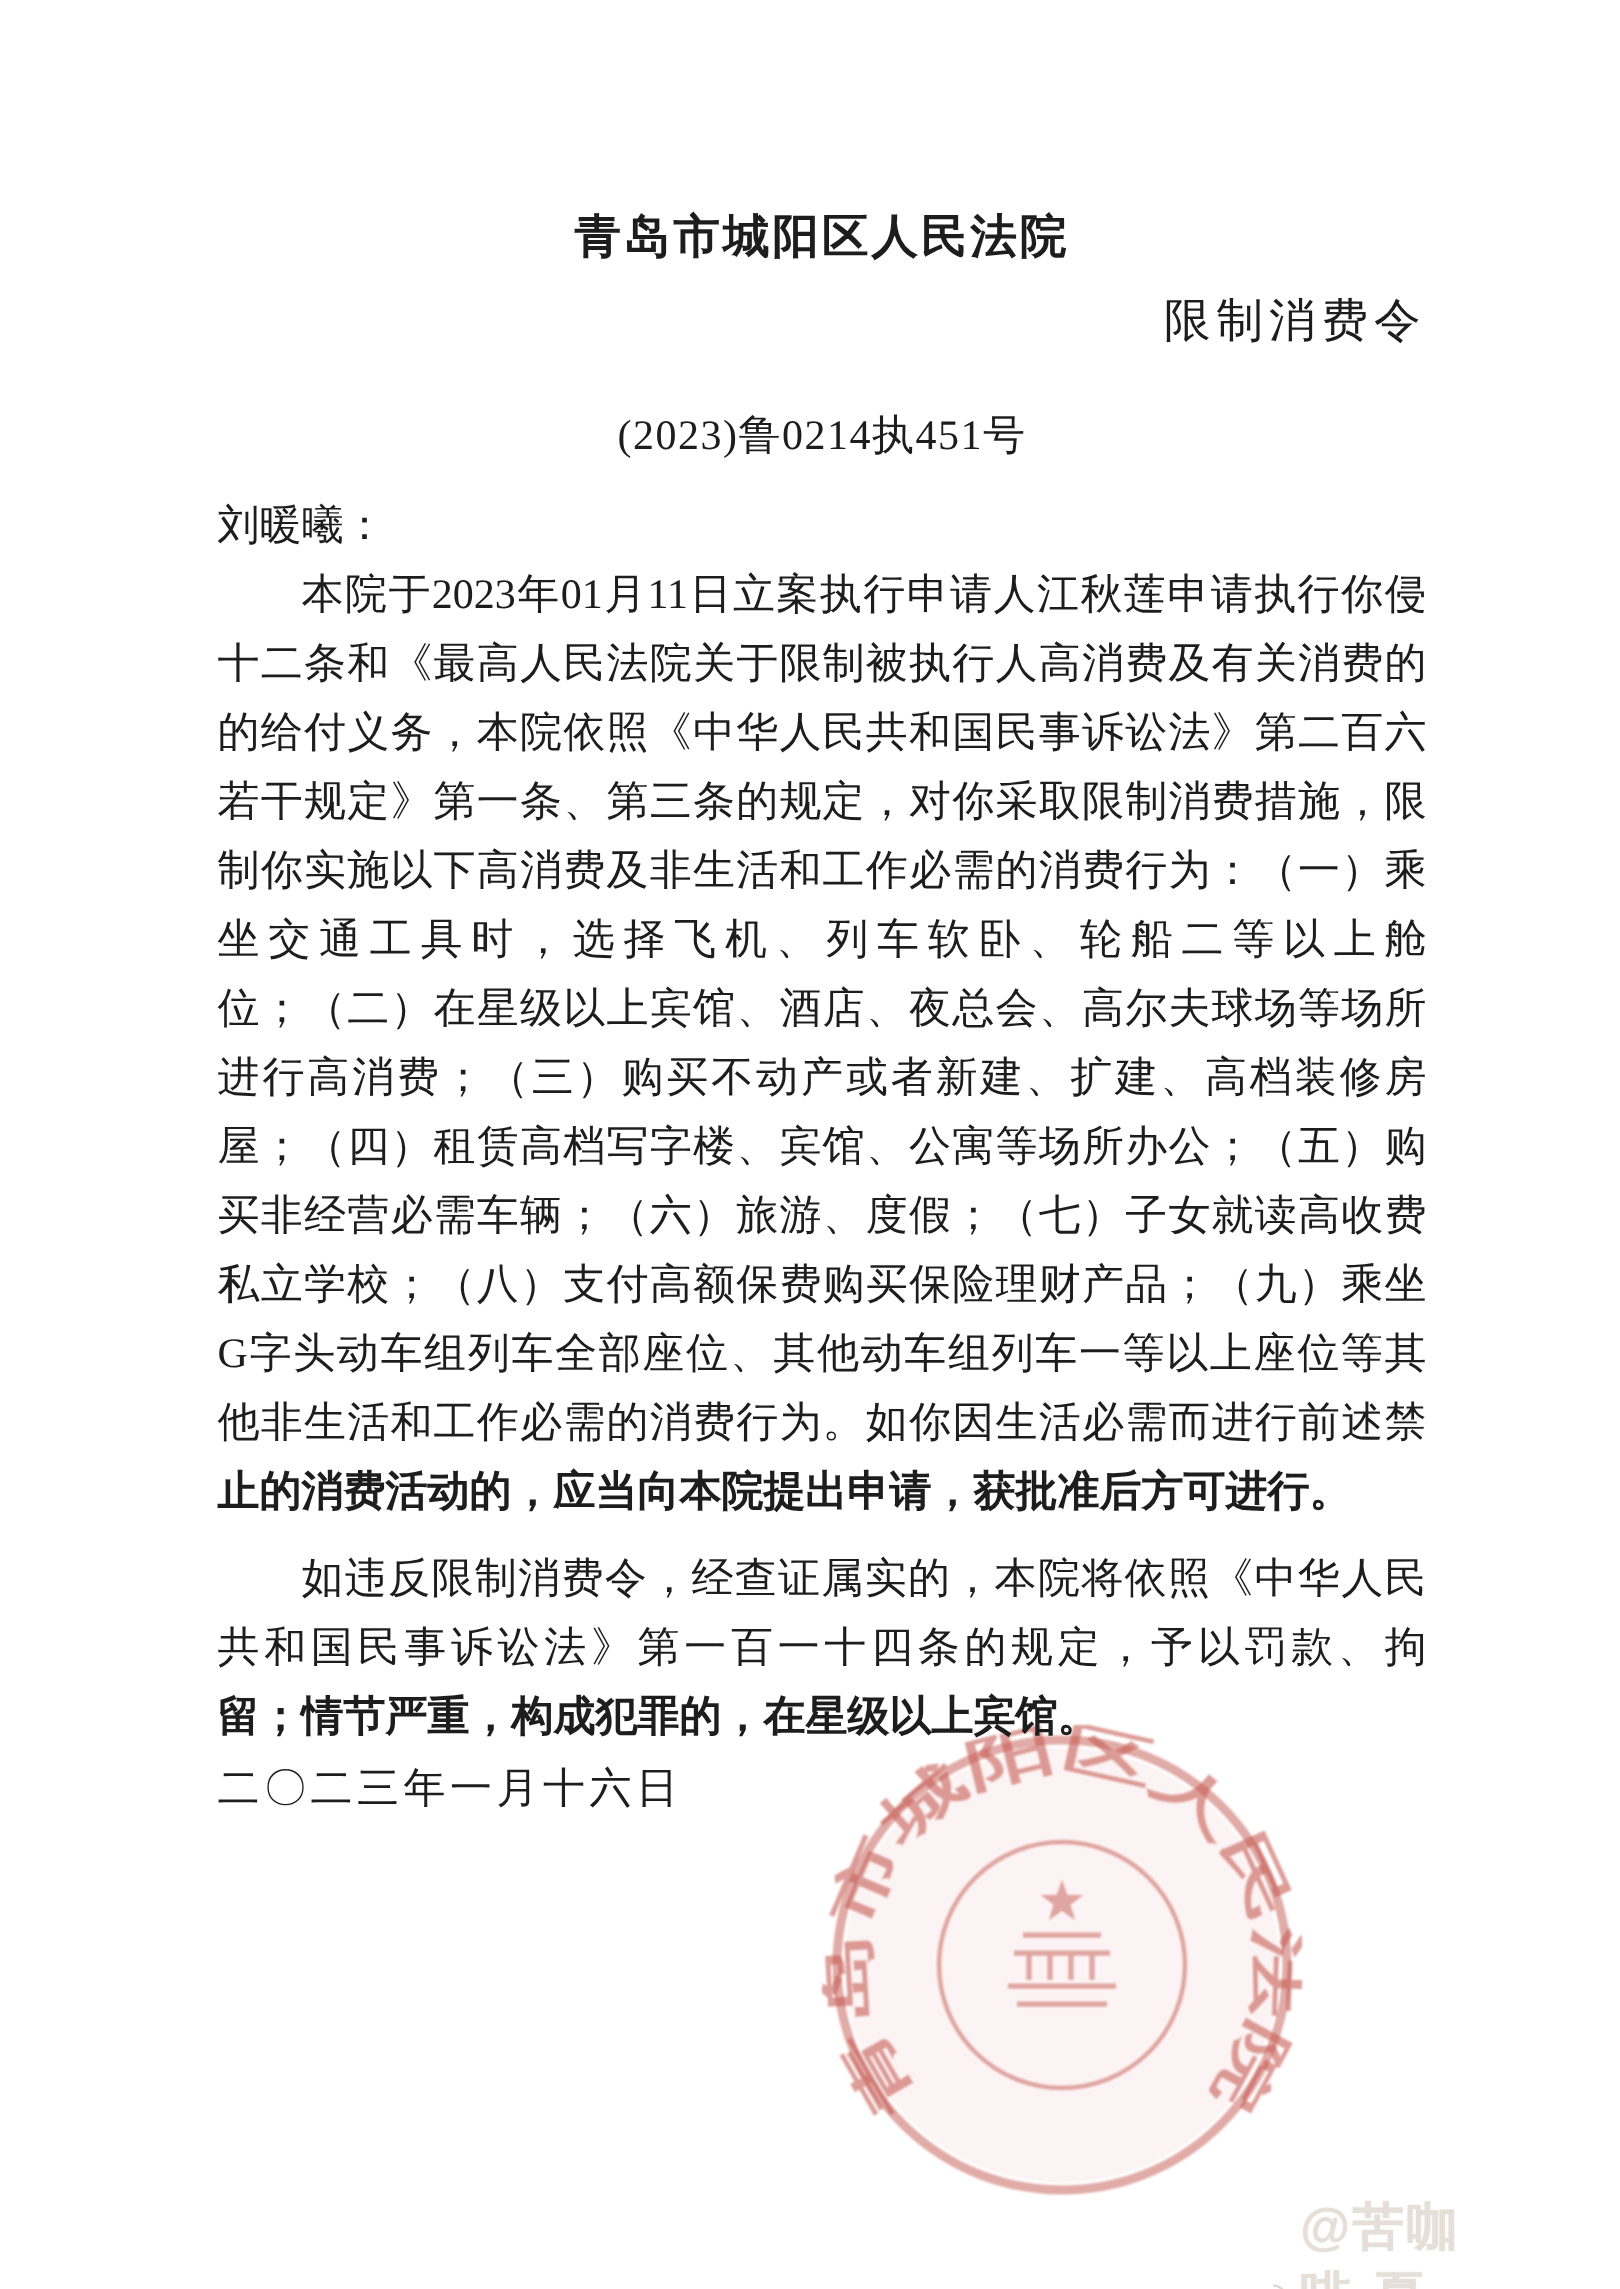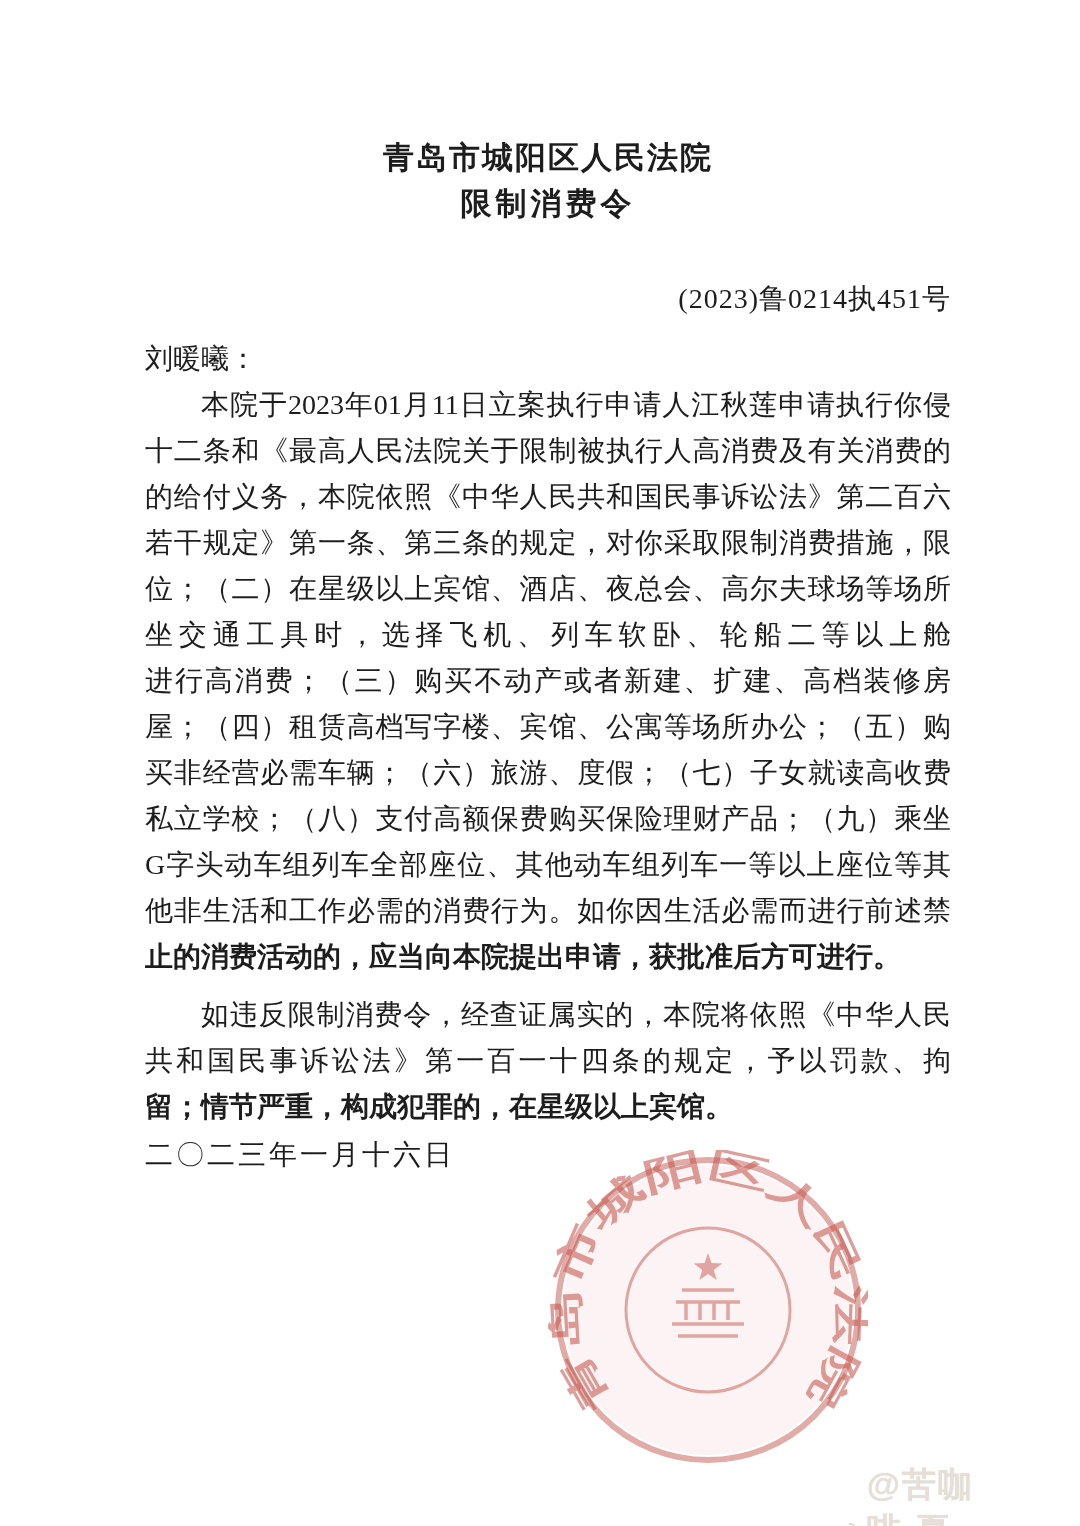--- a/index.html
+++ b/index.html
@@ -13,27 +13,27 @@
   }
   .content{
     position:absolute;left:145px;top:0;width:806px;z-index:2;
   }
   .court-title{
     padding-top:138px;
     text-align:center;
     font-size:31px;font-weight:700;letter-spacing:2px;line-height:40px;
   }
   .order-title{
-    margin-top:6px;
-    text-align:center;
-    font-size:31px;font-weight:700;letter-spacing:4px;line-height:40px;
+    margin-top:16px;
+    text-align:right;
+    font-size:31px;font-weight:400;letter-spacing:4px;line-height:40px;
   }
   .case-number{
-    margin-top:60px;
-    text-align:right;
+    margin-top:42px;
+    text-align:center;
     font-size:28px;line-height:30px;letter-spacing:1px;
   }
   .addressee{
     margin-top:22px;
     font-size:28px;line-height:46px;
   }
   .para{margin:0;}
   .para2{margin-top:12px;}
   .line{
     font-size:28px;line-height:46px;
@@ -73,22 +73,23 @@
     <div class="court-title">青岛市城阳区人民法院</div>
     <div class="order-title">限制消费令</div>
     <div class="case-number">(2023)鲁0214执451号</div>
     <div class="addressee">刘暖曦：</div>
 
     <div class="para">
       <div class="line indent">本院于2023年01月11日立案执行申请人江秋莲申请执行你侵</div>
       <div class="line">十二条和《最高人民法院关于限制被执行人高消费及有关消费的</div>
       <div class="line">的给付义务，本院依照《中华人民共和国民事诉讼法》第二百六</div>
       <div class="line">若干规定》第一条、第三条的规定，对你采取限制消费措施，限</div>
+      <div class="line">制你实施以下高消费及非生活和工作必需的消费行为：（一）乘</div>
+      <div class="line">坐交通工具时，选择飞机、列车软卧、轮船二等以上舱</div>
       <div class="line">位；（二）在星级以上宾馆、酒店、夜总会、高尔夫球场等场所</div>
-      <div class="line">坐交通工具时，选择飞机、列车软卧、轮船二等以上舱</div>
       <div class="line">进行高消费；（三）购买不动产或者新建、扩建、高档装修房</div>
       <div class="line">屋；（四）租赁高档写字楼、宾馆、公寓等场所办公；（五）购</div>
       <div class="line">买非经营必需车辆；（六）旅游、度假；（七）子女就读高收费</div>
       <div class="line">私立学校；（八）支付高额保费购买保险理财产品；（九）乘坐</div>
       <div class="line">G字头动车组列车全部座位、其他动车组列车一等以上座位等其</div>
       <div class="line">他非生活和工作必需的消费行为。如你因生活必需而进行前述禁</div>
       <div class="line last">止的消费活动的，应当向本院提出申请，获批准后方可进行。</div>
     </div>
 
     <div class="para para2">

